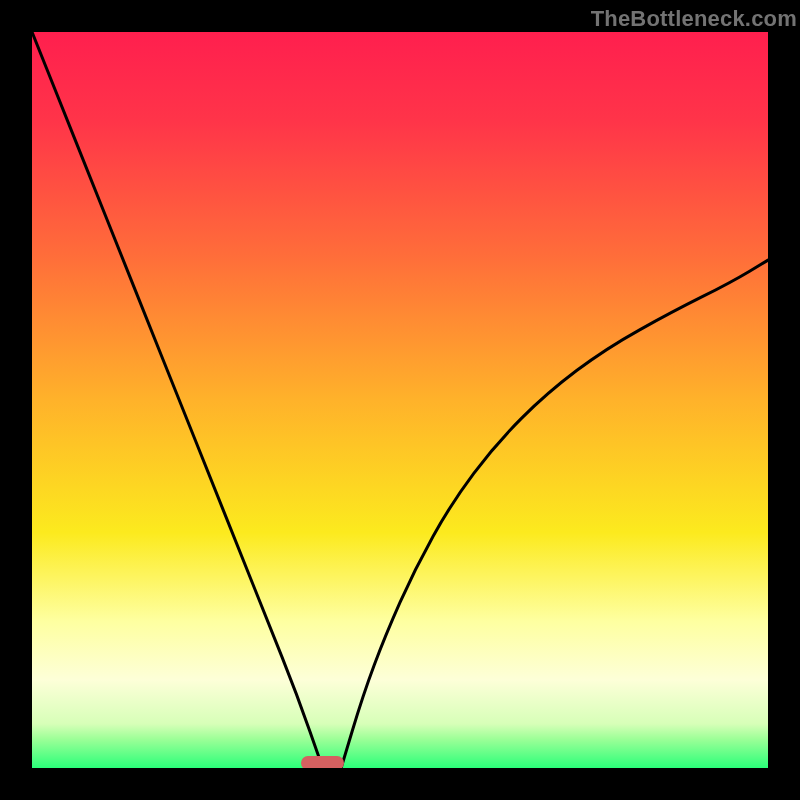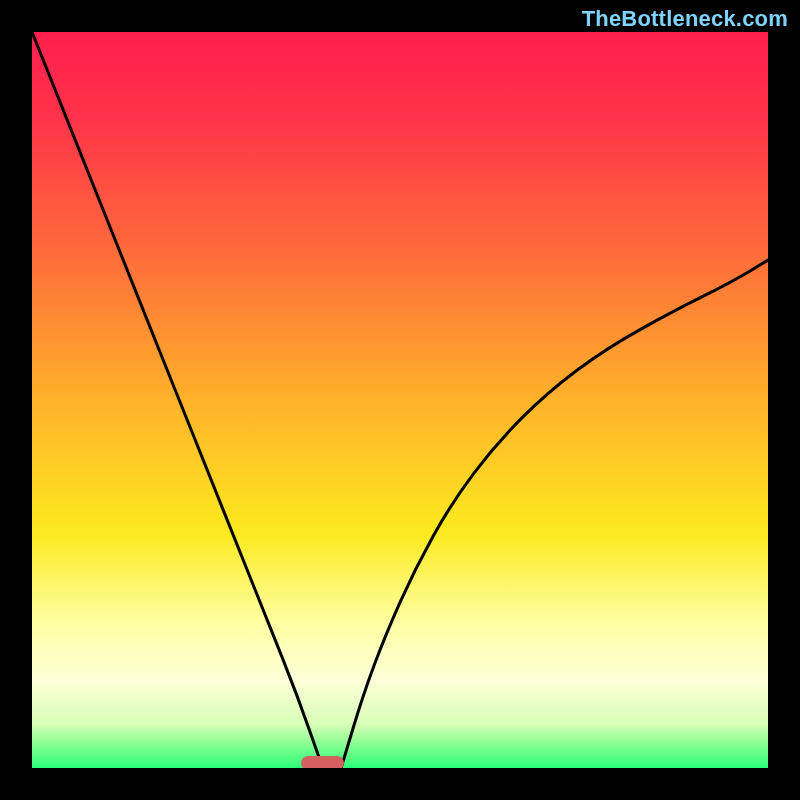--- a/index.html
+++ b/index.html
@@ -13,22 +13,22 @@
   }
   .container {
     position: relative;
     width: 800px;
     height: 800px;
     background: #000000;
   }
   .watermark {
     position: absolute;
     top: 6px;
-    right: 12px;
-    color: #7dd3fc;
+    right: 3px;
+    color: #737373;
     font-size: 22px;
     font-weight: 600;
     letter-spacing: 0.2px;
     z-index: 5;
   }
   .plot-area {
     position: absolute;
     left: 32px;
     top: 32px;
     width: 736px;

